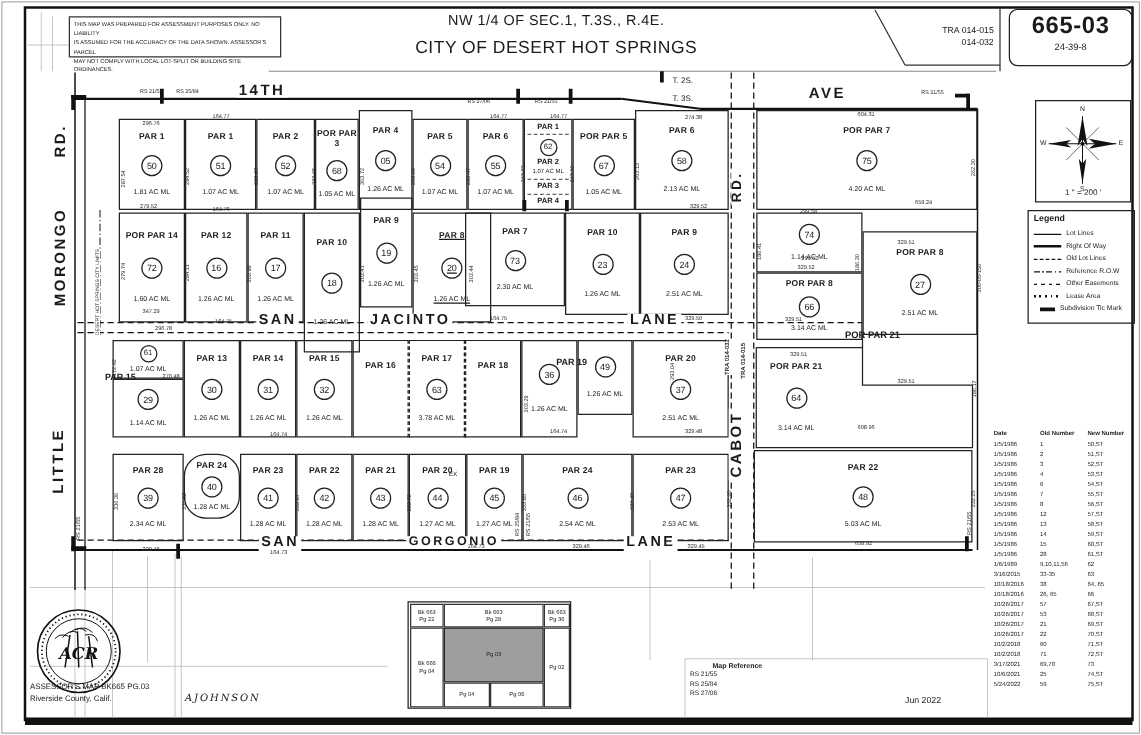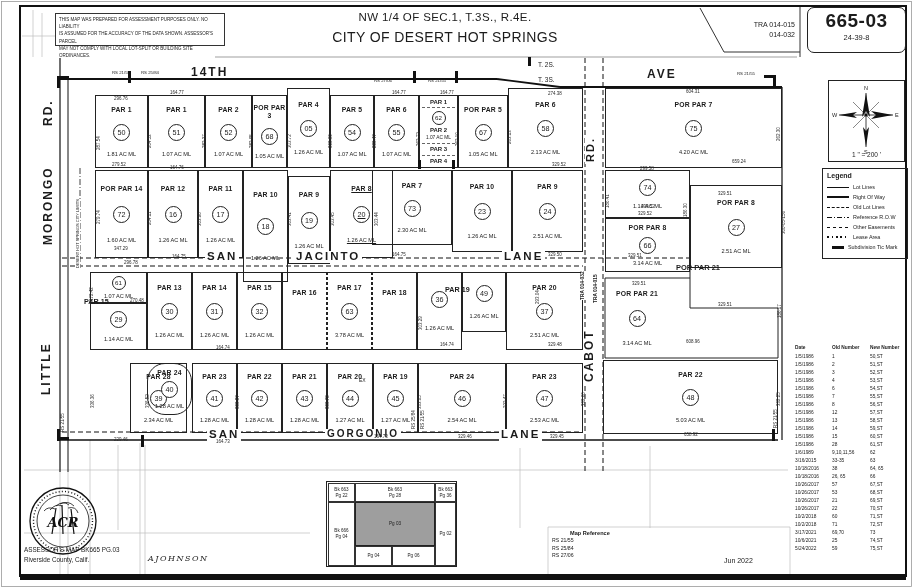--- a/index.html
+++ b/index.html
@@ -447,21 +447,21 @@
           <div class="acre">1.26 AC ML</div>
         </div>
       </div>
       <div class="parcel" style="left: 243px; top: 170px; width: 45px; height: 112px;">
         <div class="pstack">
           <div class="plabel">PAR 10</div>
           <div class="circ">18</div>
           <div class="acre">1.26 AC ML</div>
         </div>
       </div>
-      <div class="parcel" style="left: 288px; top: 176px; width: 42px; height: 88px;">
+      <div class="parcel" style="left: 288px; top: 158px; width: 42px; height: 88px;">
         <div class="pstack">
           <div class="plabel">PAR 9</div>
           <div class="circ">19</div>
           <div class="acre">1.26 AC ML</div>
         </div>
       </div>
       <div class="parcel" style="left: 330px; top: 170px; width: 63px; height: 88px; text-decoration: underline;">
         <div class="pstack">
           <div class="plabel">PAR 8</div>
           <div class="circ">20</div>
@@ -578,21 +578,21 @@
           <div class="acre">2.51 AC ML</div>
         </div>
       </div>
       <div class="parcel" style="left: 605px; top: 278px; width: 173px; height: 80px; border: none;">
         <div class="pstack" style="position: absolute; left: -8px; width: 80px;">
           <div class="plabel">POR PAR 21</div>
           <div class="circ">64</div>
           <div class="acre">3.14 AC ML</div>
         </div>
       </div>
-      <div class="parcel" style="left: 90px; top: 363px; width: 57px; height: 70px; margin-left: 40px;">
+      <div class="parcel" style="left: 90px; top: 363px; width: 57px; height: 70px;">
         <div class="pstack">
           <div class="plabel">PAR 28</div>
           <div class="circ">39</div>
           <div class="acre">2.34 AC ML</div>
         </div>
       </div>
       <div class="parcel" style="left: 147px; top: 363px; width: 45px; height: 52px; border-radius: 18px;">
         <div class="pstack">
           <div class="plabel">PAR 24</div>
           <div class="circ">40</div>

